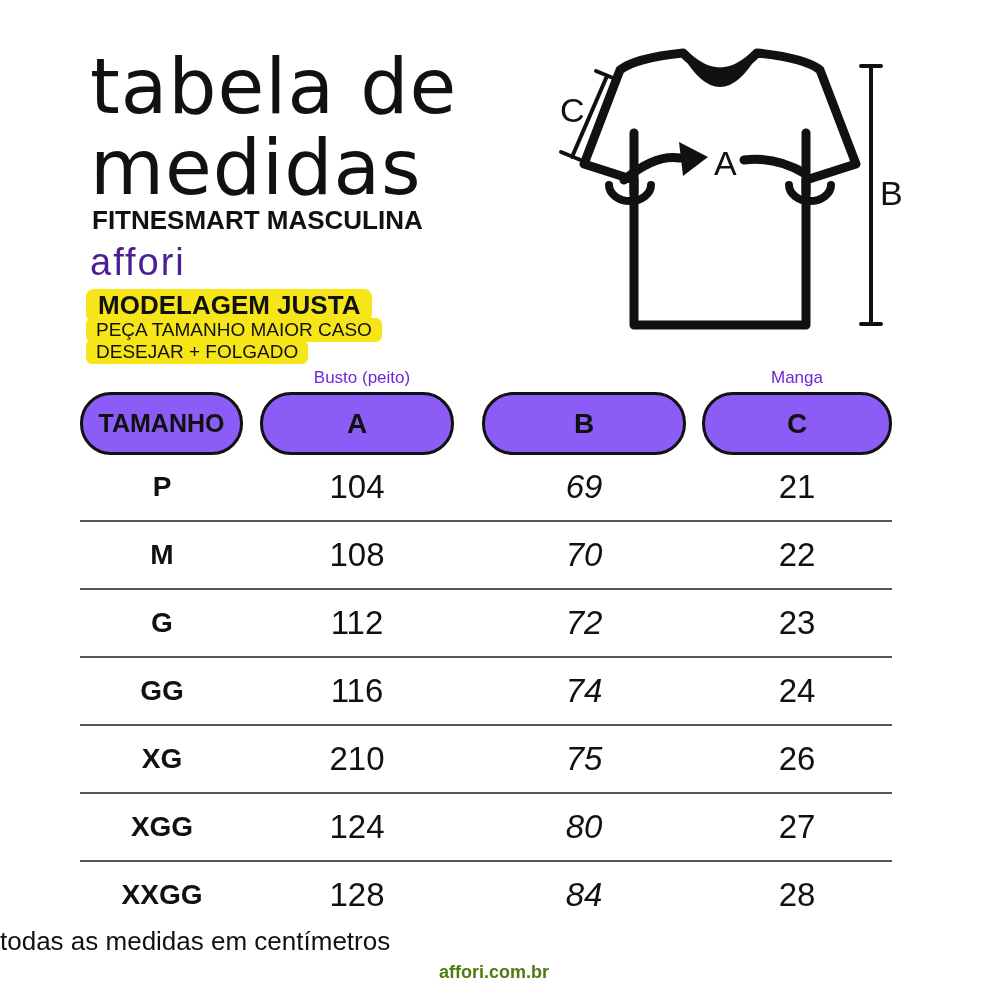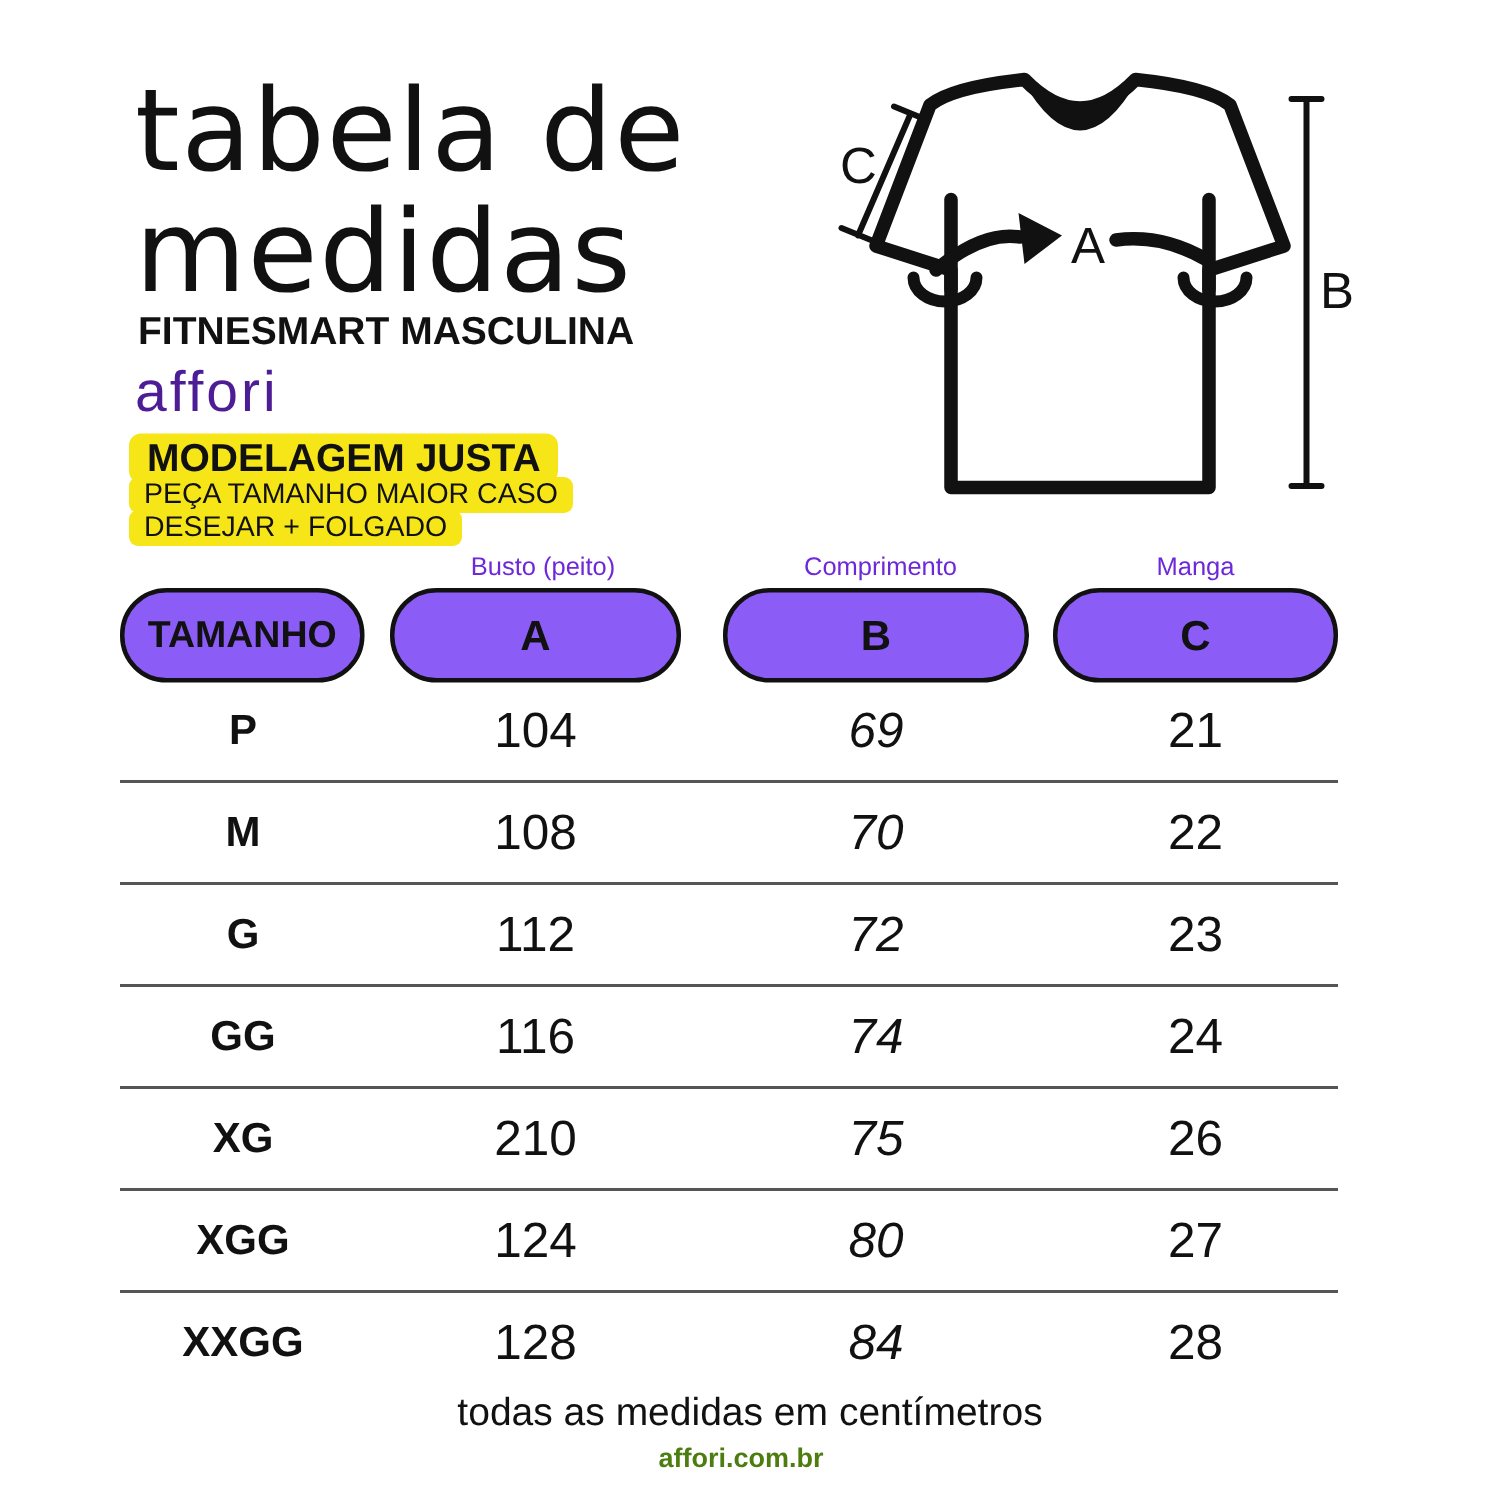--- a/index.html
+++ b/index.html
@@ -46,21 +46,21 @@
   .trow:last-child{border-bottom:none;}
   .cell{
     position:absolute;top:0;height:100%;transform:translateX(-50%);
     display:flex;align-items:center;justify-content:center;white-space:nowrap;
   }
   .c0{left:82px;}  .c1{left:277px;}  .c2{left:504px;font-style:italic;}  .c3{left:717px;}
   .size{font-weight:bold;font-size:28px;}
   .num{font-size:33px;}
   
   .foot-note{
-    position:absolute;left:0;top:926px;width:1000px;text-align:center;
+    position:absolute;left:0;top:926px;width:1000px;text-align:left;
     font-size:26px;color:#111;
   }
   .foot-site{
     position:absolute;left:0;top:962px;width:988px;text-align:center;
     font-size:18px;font-weight:bold;color:#4d7c0f;
   }
 </style>
 </head>
 <body>
 
@@ -97,21 +97,20 @@
     <text x="174" y="145" font-family="Liberation Sans, sans-serif" font-size="34" fill="#111">A</text>
 
     <path d="M 331 36 L 331 294 M 321 36 L 341 36 M 321 294 L 341 294" stroke="#111" stroke-width="4" stroke-linecap="round"></path>
     <text x="340" y="175" font-family="Liberation Sans, sans-serif" font-size="34" fill="#111">B</text>
 
     <path d="M 67 46 L 32 127 M 56 41 L 78 50 M 21 122 L 43 131" stroke="#111" stroke-width="4" stroke-linecap="round"></path>
     <text x="20" y="92" font-family="Liberation Sans, sans-serif" font-size="34" fill="#111">C</text>
   </svg>
 
   <div class="collabel" style="left:362px">Busto (peito)</div>
-  <div class="collabel" style="left:587px">Comprimento</div>
   <div class="collabel" style="left:797px">Manga</div>
 
   <div class="pill" style="left:80px;width:163px;font-size:25px">TAMANHO</div>
   <div class="pill" style="left:260px;width:194px;font-size:28px">A</div>
   <div class="pill" style="left:482px;width:204px;font-size:28px">B</div>
   <div class="pill" style="left:702px;width:190px;font-size:28px">C</div>
 
   <div class="tbody">
     <div class="trow">
       <div class="cell c0 size">P</div>

